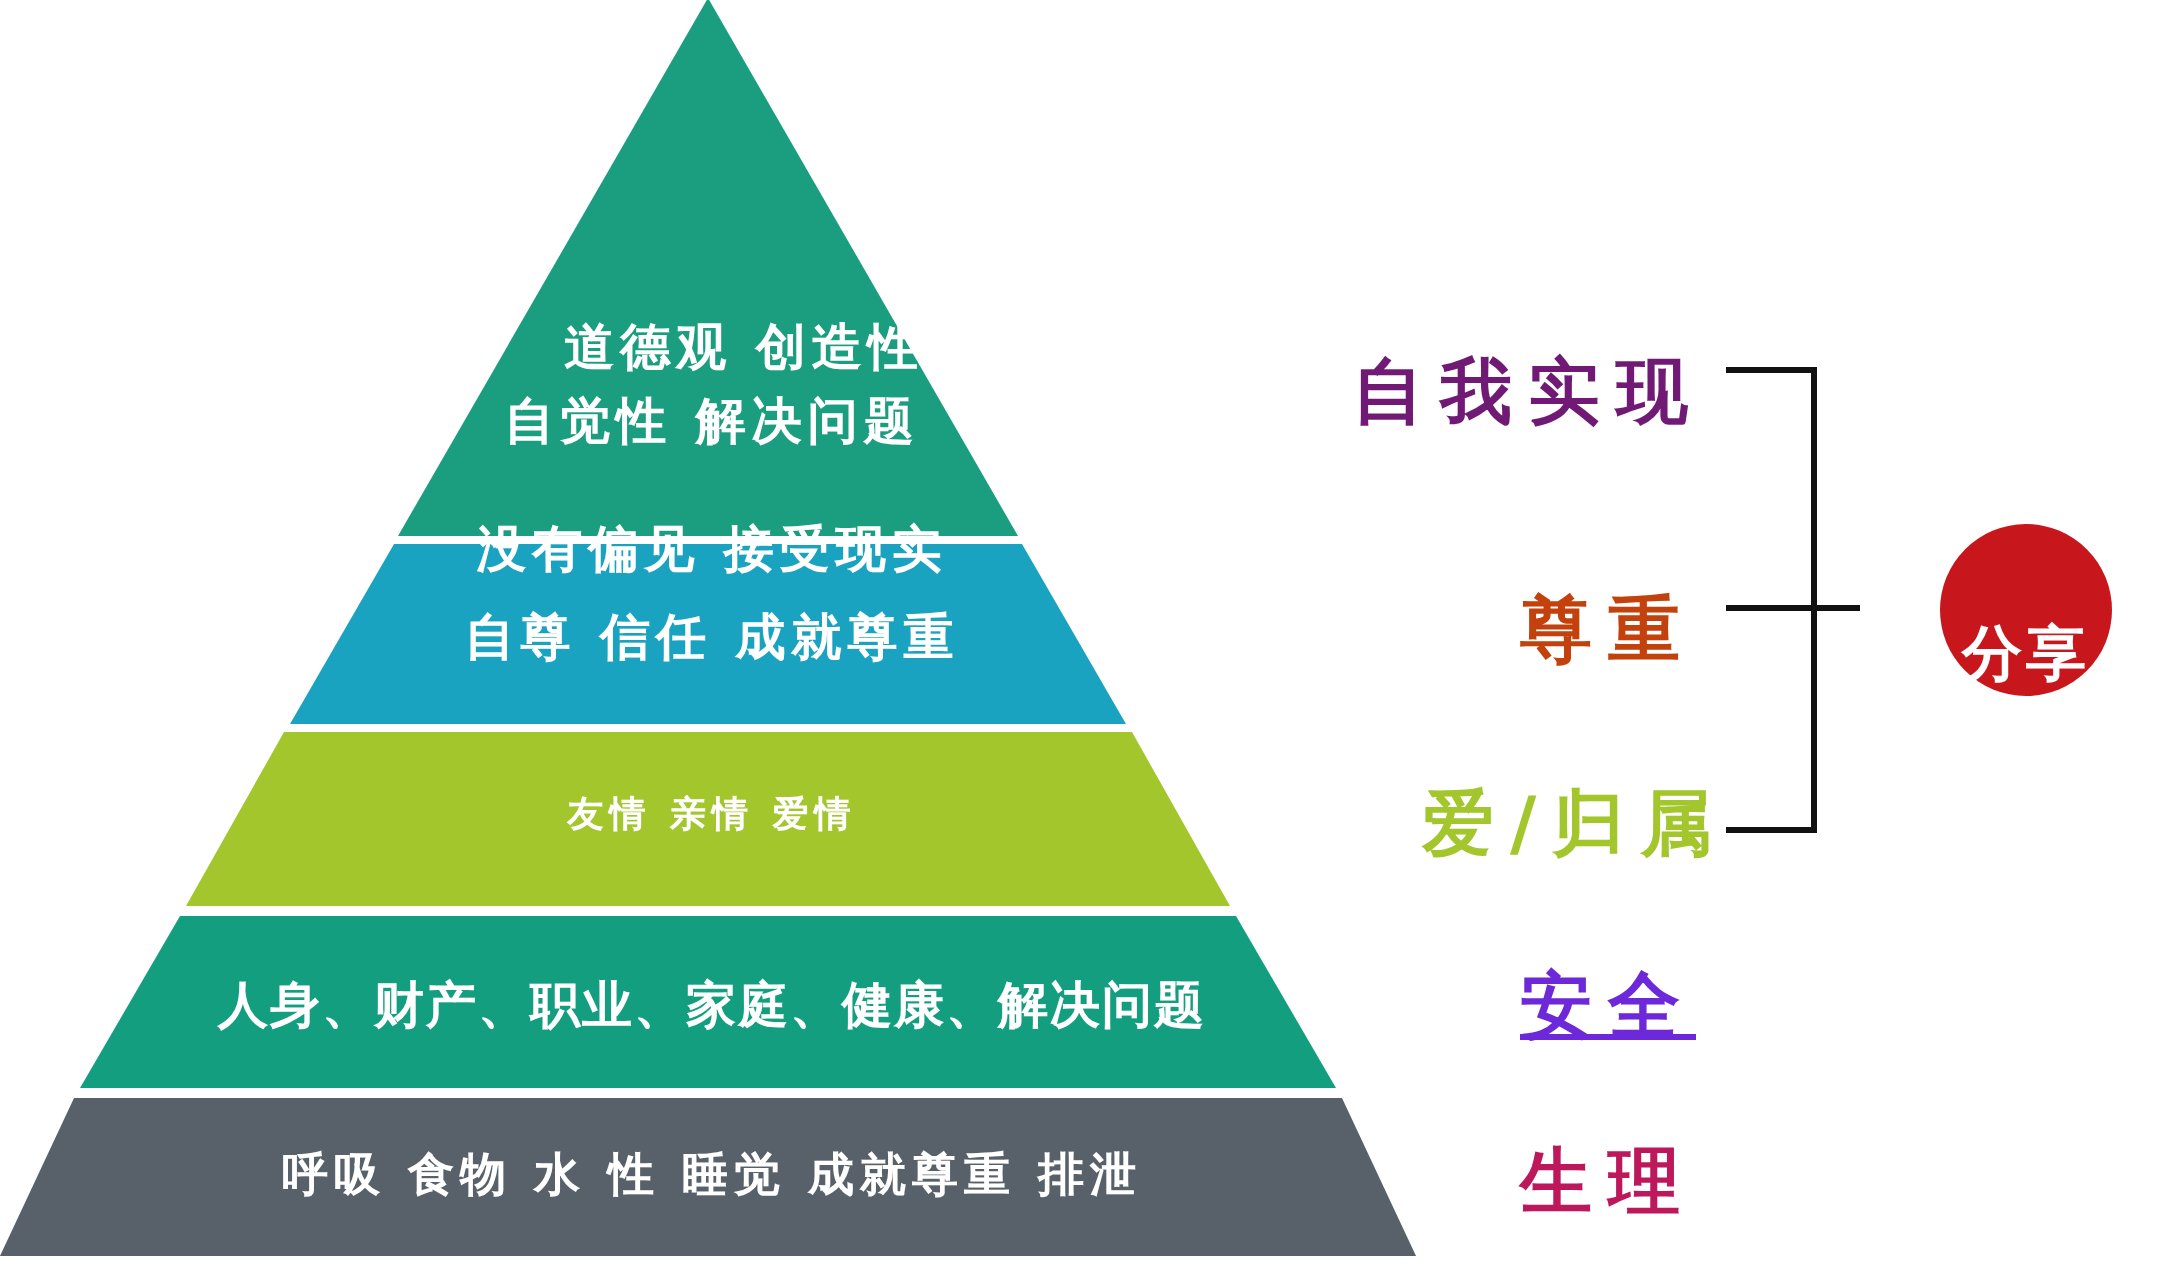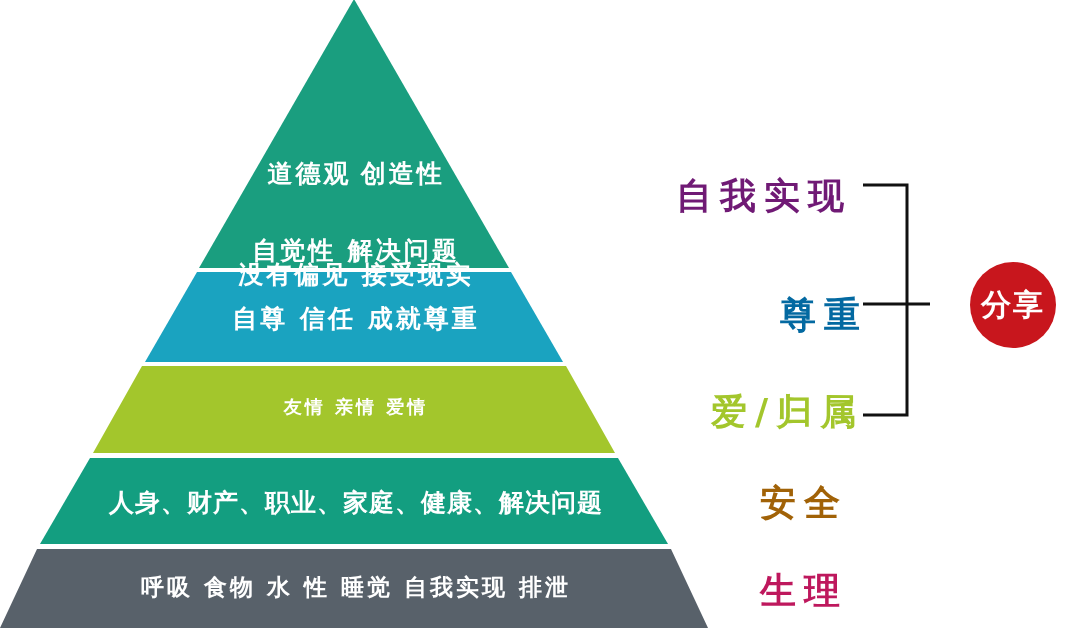--- a/index.html
+++ b/index.html
@@ -5,47 +5,47 @@
   html, body { margin:0; padding:0; background:#ffffff; }
   body { width:1080px; height:642px; position:relative; overflow:hidden;
          font-family: "DejaVu Serif", "Liberation Serif", serif; }
   #pyramid { position:absolute; left:0; top:0; width:1080px; height:642px; }
   .band-text { position:absolute; color:#ffffff; font-weight:bold; text-align:center;
                letter-spacing:3px; white-space:nowrap; transform:translateX(-50%); }
   .level-label { position:absolute; font-weight:bold; font-size:36px; letter-spacing:8px;
                  white-space:nowrap; text-align:right; }
   #bracket { position:absolute; left:0; top:0; }
   #share-badge { position:absolute; left:970px; top:262px; width:86px; height:86px;
-                 border-radius:50%; display:flex; align-items:center; justify-content:center;
+                 border-radius:50%; display:flex; align-items:flex-end; justify-content:center;
                  color:#ffffff; font-weight:bold; font-size:30px; letter-spacing:2px; }
 </style>
 </head>
 <body>
 
 <svg id="pyramid" viewBox="0 0 1080 642" width="1080" height="642">
 
   <polygon points="354,15 509,284 199,284" fill="#1a9e7f" transform="translate(0,-16)"></polygon>
   <polygon points="197,272 511,272 563,362 145,362" fill="#1aa3c0"></polygon>
   <polygon points="142,366 566,366 615,453 93,453" fill="#a3c62c"></polygon>
   <polygon points="90,458 618,458 668,544 40,544" fill="#139e80"></polygon>
   <polygon points="37,549 671,549 708,628 0,628" fill="#58616a"></polygon>
 </svg>
 
-<div class="band-text" style="left:356px; top:157px; font-size:25px;font-family:Liberation Serif, serif;">道德观 创造性</div>
-<div class="band-text" style="left:356px; top:194px; font-size:25px;margin-top:40px;">自觉性 解决问题</div>
+<div class="band-text" style="left:372px; top:157px; font-size:25px;">道德观 创造性</div>
+<div class="band-text" style="left:356px; top:194px; font-size:25px;">自觉性 解决问题</div>
 <div class="band-text" style="left:356px; top:231px; font-size:25px;margin-top:27px;">没有偏见 接受现实</div>
 <div class="band-text" style="left:356px; top:302px; font-size:25px;text-align:right;">自尊 信任 成就尊重</div>
 <div class="band-text" style="left:356px; top:395px; font-size:18px;">友情 亲情 爱情</div>
 <div class="band-text" style="left:356px; top:486px; font-size:25px; letter-spacing:1px;">人身、财产、职业、家庭、健康、解决问题</div>
-<div class="band-text" style="left:356px; top:572px; font-size:23px;">呼吸 食物 水 性 睡觉 自我实现 排泄</div>
+<div class="band-text" style="left:356px; top:572px; font-size:23px;">呼吸 食物 水 性 睡觉 成就尊重 排泄</div>
 
 <div class="level-label" style="left:676px; top:172px; color:#701a75;">自我实现</div>
-<div class="level-label" style="left:760px; top:291px; color:#0369a1;margin-left:20px;">尊重</div>
+<div class="level-label" style="left:760px; top:291px; color:#c2410c;">尊重</div>
 <div class="level-label" style="left:694px; top:388px; color:#a3c62c;margin-left:17px;">爱/归属</div>
-<div class="level-label" style="left:760px; top:479px; color:#a16207;">安全</div>
+<div class="level-label" style="left:760px; top:479px; color:#6d28d9;text-decoration:underline;">安全</div>
 <div class="level-label" style="left:760px; top:567px; color:#be185d;">生理</div>
 
 <svg id="bracket" width="1080" height="642" viewBox="0 0 1080 642">
   <polyline points="863,185 907,185 907,415 863,415" fill="none" stroke="#111111" stroke-width="3"></polyline>
   <line x1="863" y1="304" x2="930" y2="304" stroke="#111111" stroke-width="3"></line>
 </svg>
 
 <div id="share-badge" style="background:#c8161d;">
   <span>分享</span>
 </div>

